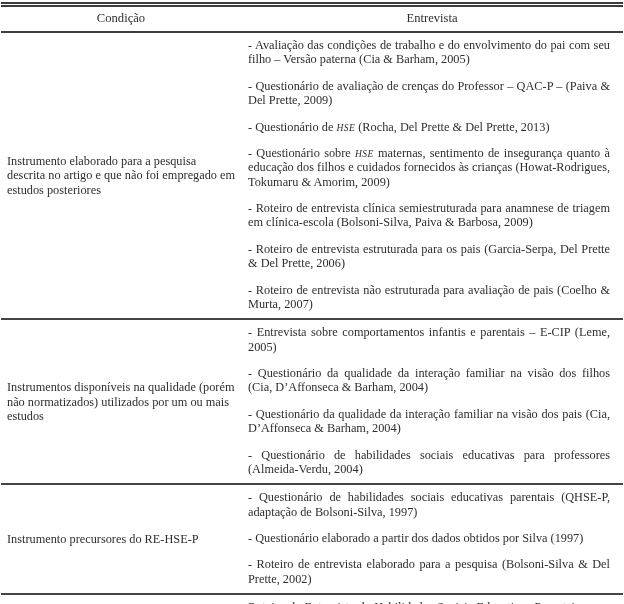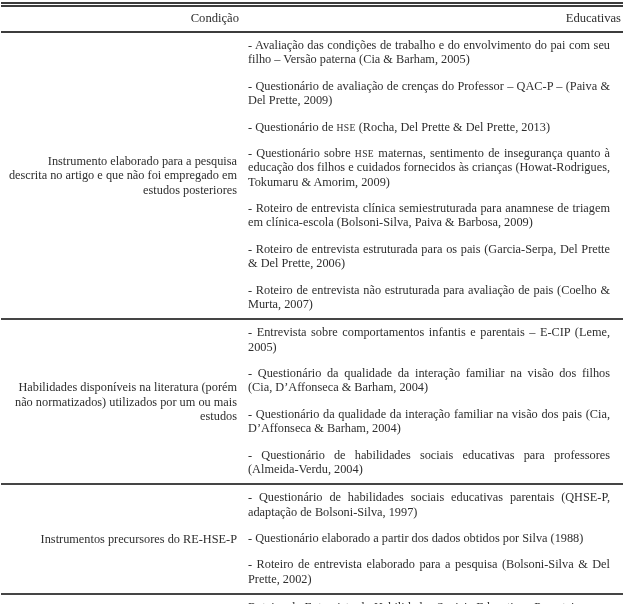--- a/index.html
+++ b/index.html
@@ -22,92 +22,93 @@
     width: 622px;
     margin-left: 1px;
     border-collapse: collapse;
     table-layout: fixed;
     border-top: 5px double #3c3c3c;
     border-bottom: 2px solid #3c3c3c;
   }
   table.paper-table th {
     font-weight: normal;
     font-size: 12.6px;
-    text-align: right;
+    text-align: center;
     padding: 4px 2px 5px 2px;
     border-bottom: 2px solid #3c3c3c;
   }
   col.c-cond { width: 240px; }
   col.c-instr { width: 382px; }
   tbody tr { border-top: 2px solid #454545; }
   tbody tr:first-child { border-top: none; }
   td.cond-cell {
     vertical-align: middle;
-    text-align: right;
+    text-align: left;
     font-size: 12.3px;
     line-height: 1.18;
     padding: 4px 4px 4px 6px;
   }
   td.instr-cell {
     vertical-align: top;
     text-align: justify;
     font-size: 12.3px;
     line-height: 1.17;
     padding: 5px 13px 5px 7px;
     margin-top: 44px;
   }
   .instr-item { margin: 0 0 12px 0; }
   .instr-item:last-child { margin-bottom: 2px; }
   .sc {
     font-size: 0.78em;
     letter-spacing: 0.04em;
+    font-style: italic;
   }
 </style>
 </head>
 <body>
 
 <div class="table-wrap">
   <table class="paper-table">
     <colgroup>
       <col class="c-cond">
       <col class="c-instr">
     </colgroup>
     <thead>
       <tr>
         <th>Condição</th>
-        <th>Educativas</th>
+        <th>Entrevista</th>
       </tr>
     </thead>
     <tbody>
         <tr>
           <td class="cond-cell">Instrumento elaborado para a pesquisa descrita no artigo e que não foi empregado em estudos posteriores</td>
           <td class="instr-cell">
             <div class="instr-item">- Avaliação das condições de trabalho e do envolvimento do pai com seu filho – Versão paterna (Cia &amp; Barham, 2005)</div>
             <div class="instr-item">- Questionário de avaliação de crenças do Professor – QAC-P – (Paiva &amp; Del Prette, 2009)</div>
             <div class="instr-item">- Questionário de <span class="sc">HSE</span> (Rocha, Del Prette &amp; Del Prette, 2013)</div>
             <div class="instr-item">- Questionário sobre <span class="sc">HSE</span> maternas, sentimento de insegurança quanto à educação dos filhos e cuidados fornecidos às crianças (Howat-Rodrigues, Tokumaru &amp; Amorim, 2009)</div>
             <div class="instr-item">- Roteiro de entrevista clínica semiestruturada para anamnese de triagem em clínica-escola (Bolsoni-Silva, Paiva &amp; Barbosa, 2009)</div>
             <div class="instr-item">- Roteiro de entrevista estruturada para os pais (Garcia-Serpa, Del Prette &amp; Del Prette, 2006)</div>
             <div class="instr-item">- Roteiro de entrevista não estruturada para avaliação de pais (Coelho &amp; Murta, 2007)</div>
           </td>
         </tr>
         <tr>
-          <td class="cond-cell">Habilidades disponíveis na literatura (porém não normatizados) utilizados por um ou mais estudos</td>
+          <td class="cond-cell">Instrumentos disponíveis na qualidade (porém não normatizados) utilizados por um ou mais estudos</td>
           <td class="instr-cell">
             <div class="instr-item">- Entrevista sobre comportamentos infantis e parentais – E-CIP (Leme, 2005)</div>
             <div class="instr-item">- Questionário da qualidade da interação familiar na visão dos filhos (Cia, D’Affonseca &amp; Barham, 2004)</div>
             <div class="instr-item">- Questionário da qualidade da interação familiar na visão dos pais (Cia, D’Affonseca &amp; Barham, 2004)</div>
             <div class="instr-item">- Questionário de habilidades sociais educativas para professores (Almeida-Verdu, 2004)</div>
           </td>
         </tr>
         <tr>
-          <td class="cond-cell">Instrumentos precursores do RE-HSE-P</td>
+          <td class="cond-cell">Instrumento precursores do RE-HSE-P</td>
           <td class="instr-cell">
             <div class="instr-item">- Questionário de habilidades sociais educativas parentais (QHSE-P, adaptação de Bolsoni-Silva, 1997)</div>
-            <div class="instr-item">- Questionário elaborado a partir dos dados obtidos por Silva (1988)</div>
+            <div class="instr-item">- Questionário elaborado a partir dos dados obtidos por Silva (1997)</div>
             <div class="instr-item">- Roteiro de entrevista elaborado para a pesquisa (Bolsoni-Silva &amp; Del Prette, 2002)</div>
           </td>
         </tr>
         <tr>
           <td class="cond-cell">Instrumentos normatizados</td>
           <td class="instr-cell">
             <div class="instr-item">Roteiro de Entrevista de Habilidades Sociais Educativas Parentais – <span class="sc">RE-HSE-P</span> (Bolsoni-Silva, Loureiro &amp; Marturano, 2011)</div>
           </td>
         </tr>
       </tbody>

